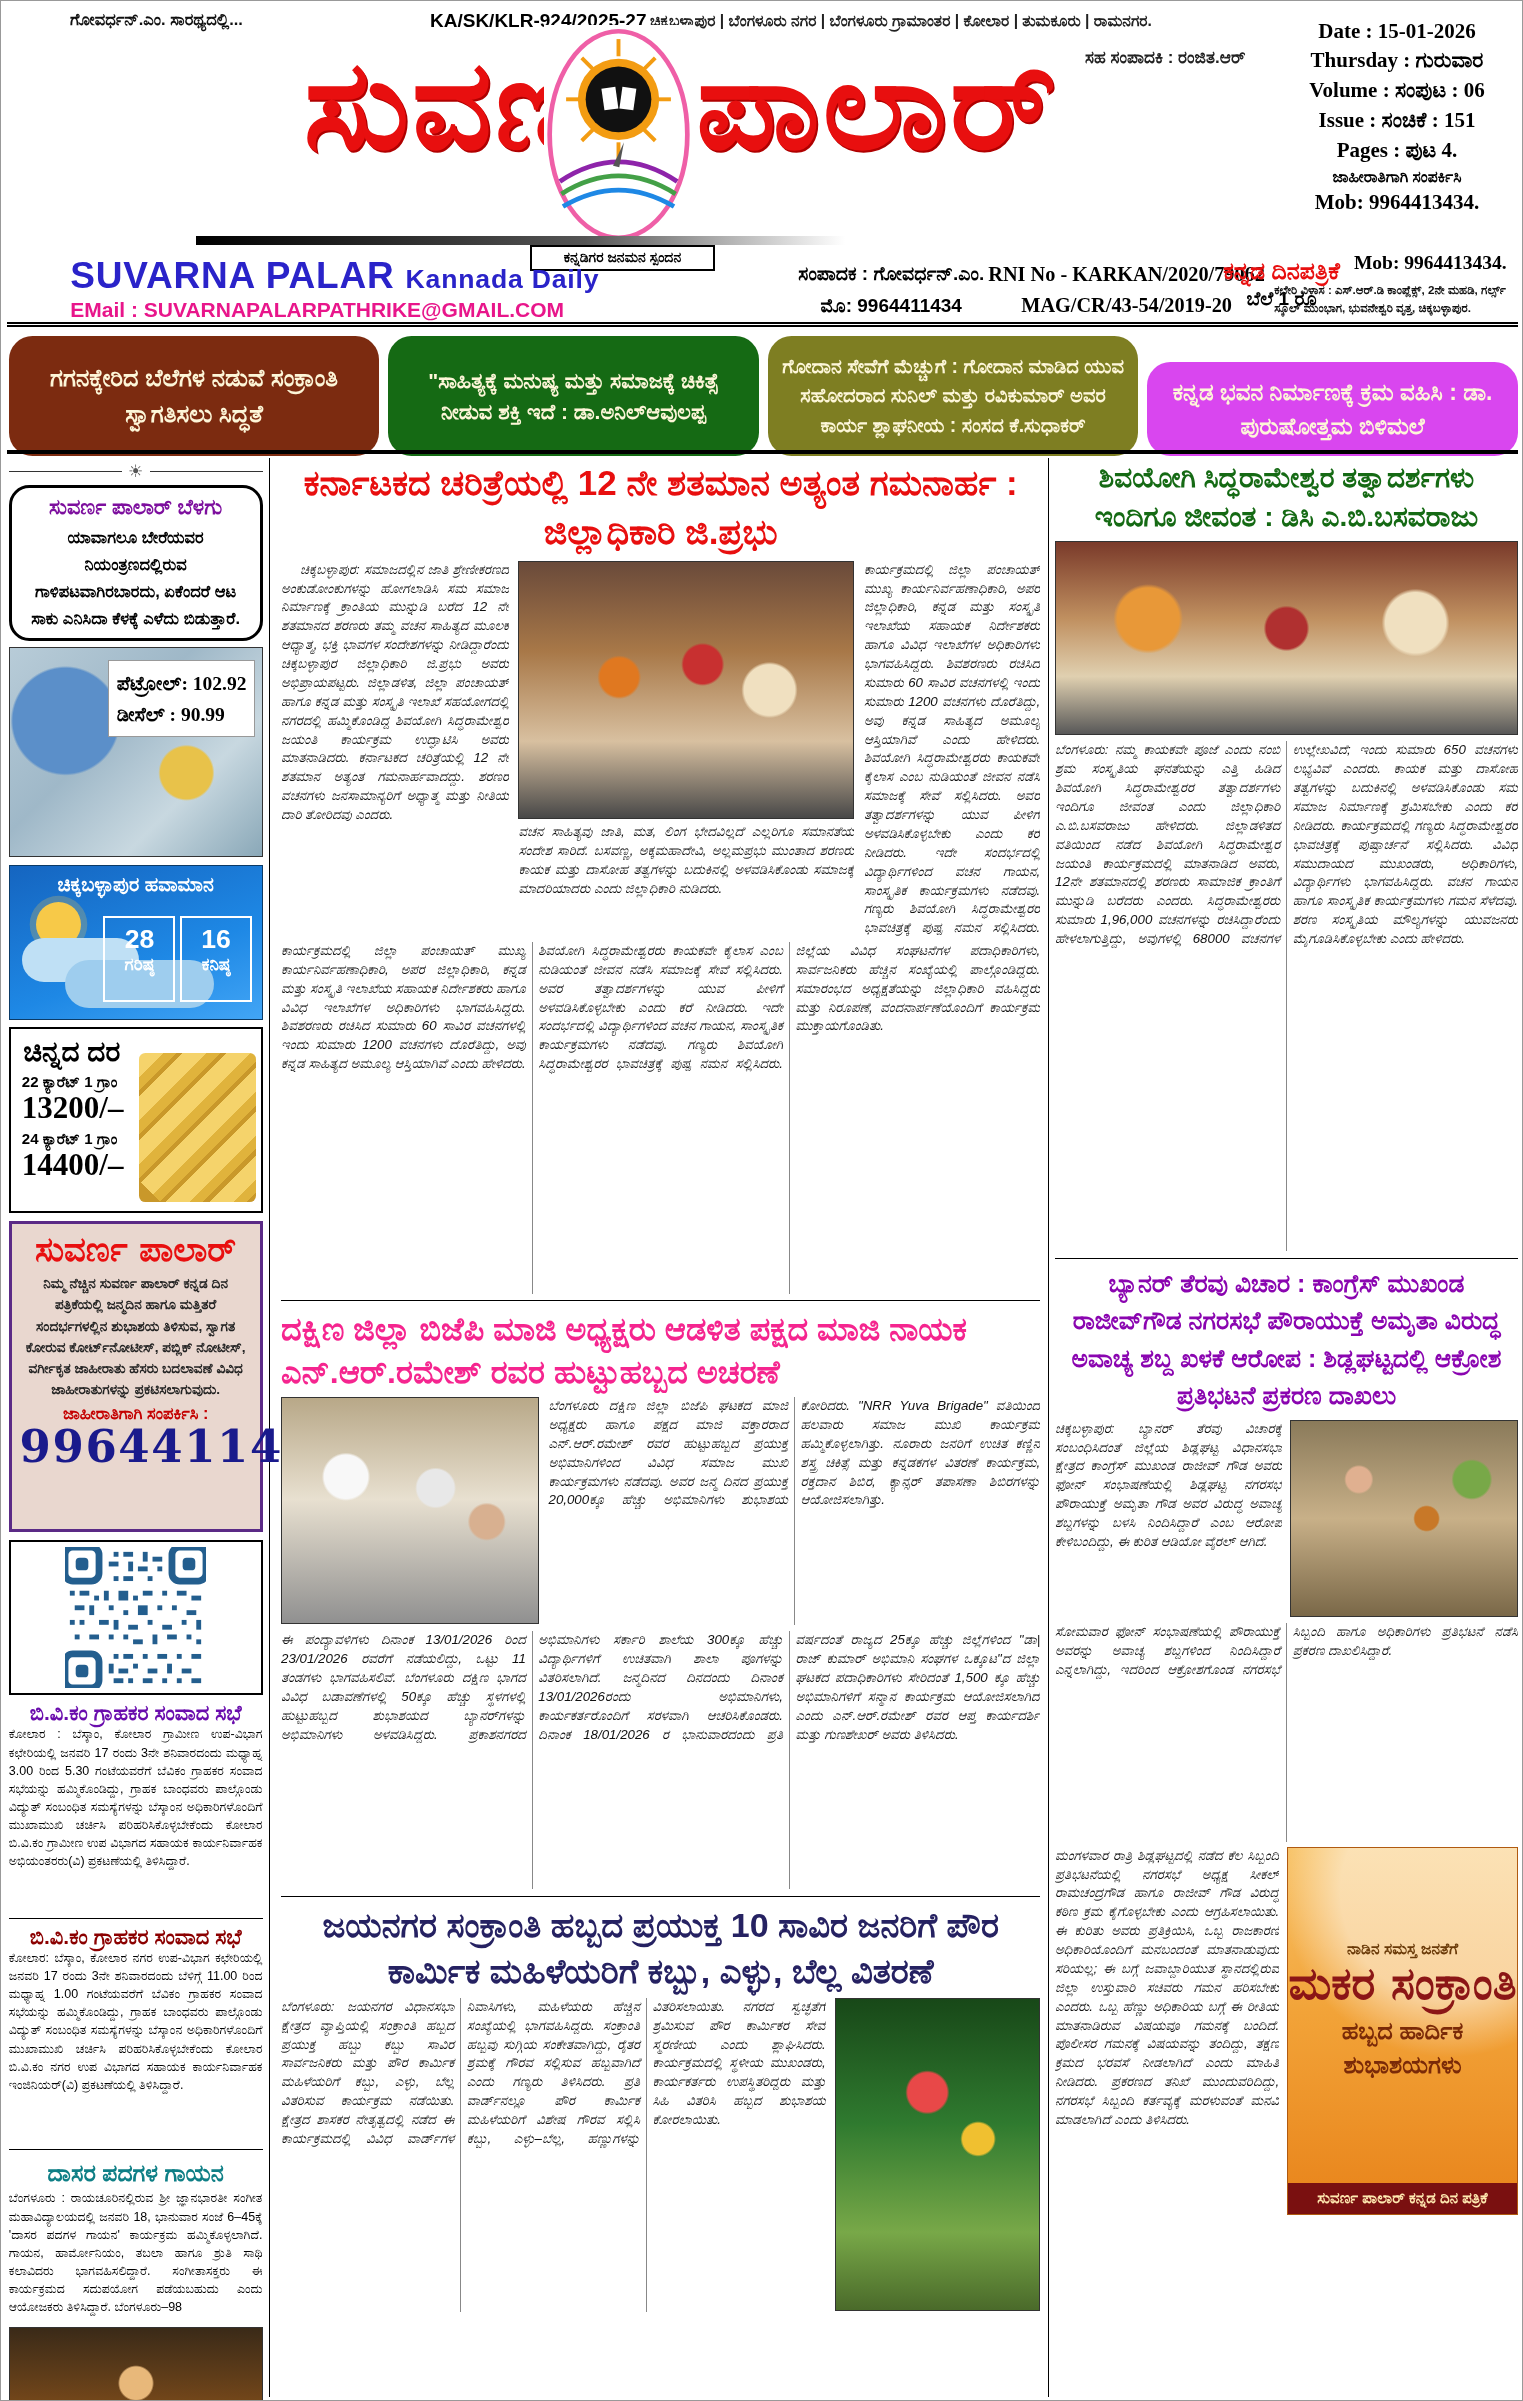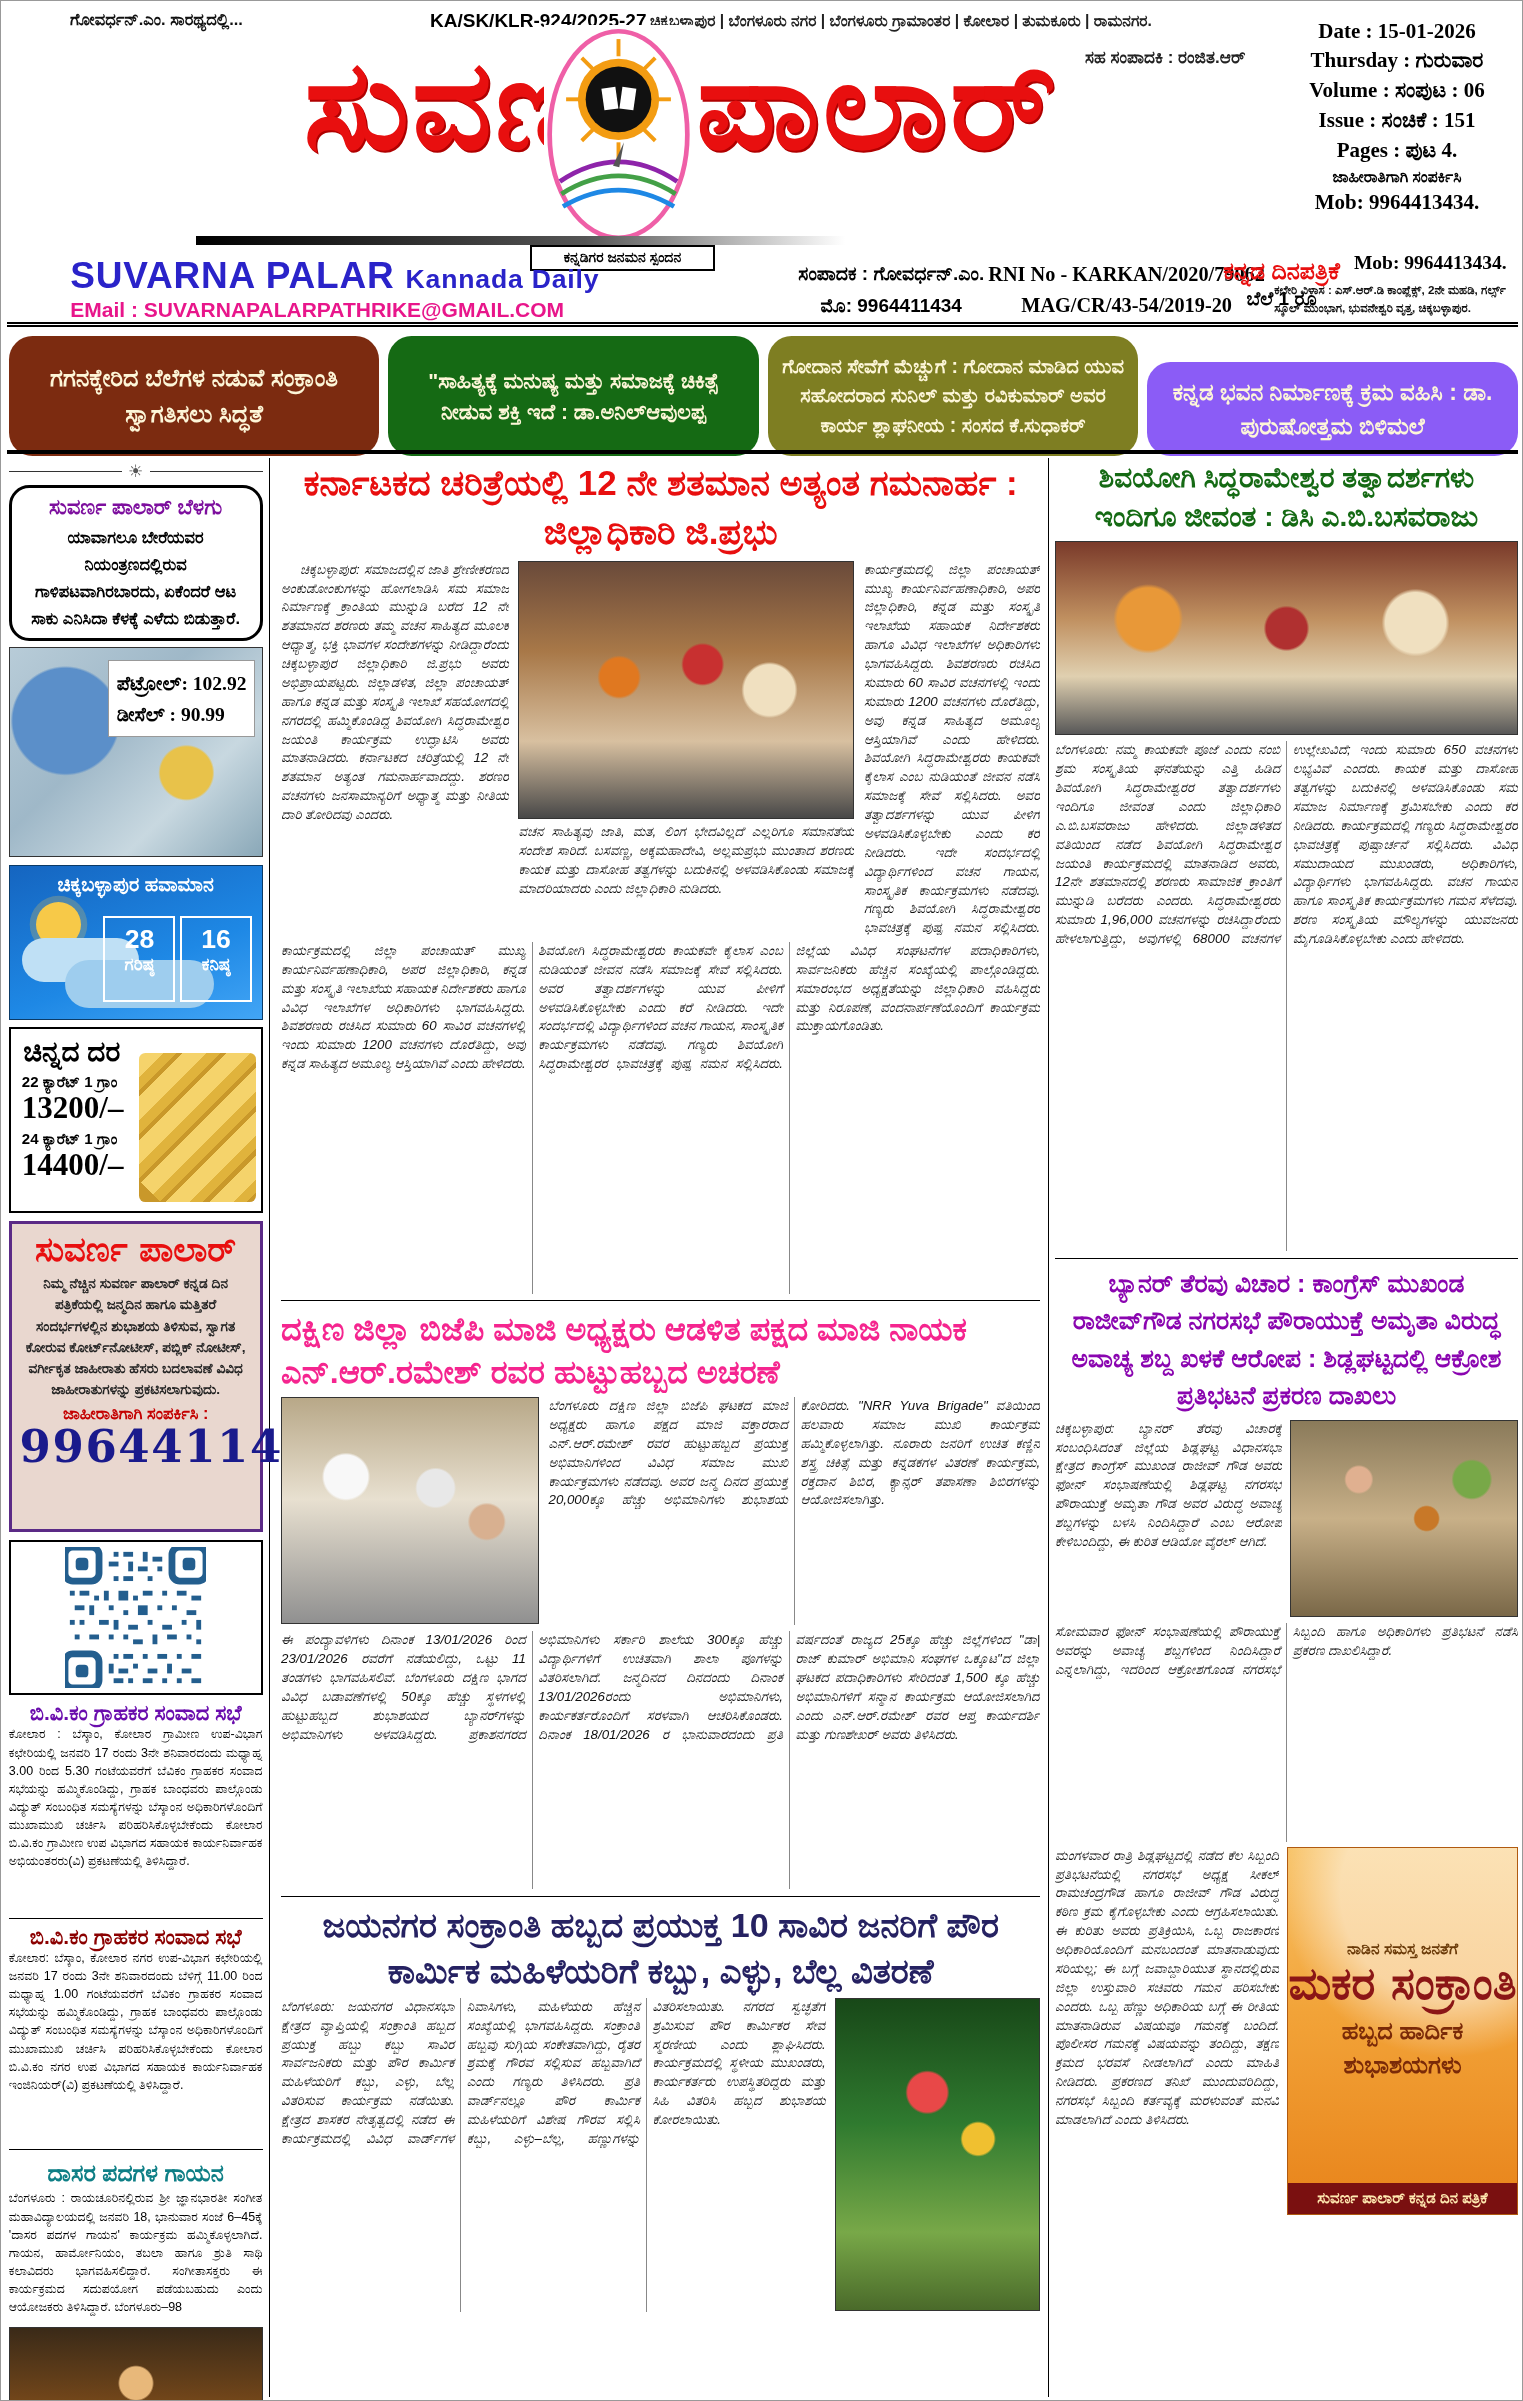--- a/index.html
+++ b/index.html
@@ -40,21 +40,21 @@
   .sp-mob { position:absolute; top:1.6px; left:1329px; width:188px; font-family:"Liberation Serif",serif; font-weight:bold; font-size:19.5px; text-align:center; }
   .sp-addr { position:absolute; top:31px; left:1267px; width:250px; font-weight:bold; font-size:11.7px; text-align:left; line-height:1.5; color:#111; }
 
   
   .hbox-row { position:absolute; top:335px; left:7.8px; width:1509px; height:120px; display:flex; gap:9px; }
   .hbox { flex:1; border-radius:23.5px; color:#fdf6d8; font-weight:bold; text-align:center;
           display:flex; align-items:center; justify-content:center; padding:6.3px 14px; line-height:1.5; }
   .hbox-1 { background:#7c2b10; font-size:24px; }
   .hbox-2 { background:#156a14; font-size:21px; }
   .hbox-3 { background:#7e7e22; font-size:19.5px; }
-  .hbox-4 { background:#8b5cf6; font-size:23px;margin-top:26px; }
+  .hbox-4 { background:#d946ef; font-size:23px;margin-top:26px; }
   .hbox-rule { position:absolute; top:449px; left:6.3px; width:1511px; height:3.9px; background:#000; }
 
   
   .col-left  { position:absolute; top:457px; left:7.8px;  width:261px; height:1939px; border-right:1.6px solid #000; padding-right:6.3px; }
   .col-mid   { position:absolute; top:457px; left:277px; width:771px; height:1939px; border-right:1.6px solid #000; padding:0 7.8px 0 3.1px; }
   .col-right { position:absolute; top:457px; left:1054px; width:463px; height:1939px; }
 
   .rule { border-top:1.6px solid #000; margin:6.3px 0; }
 
   .body-txt { font-size:13.3px; text-align:justify; line-height:1.42; color:#111; overflow:hidden;font-style:italic; }

